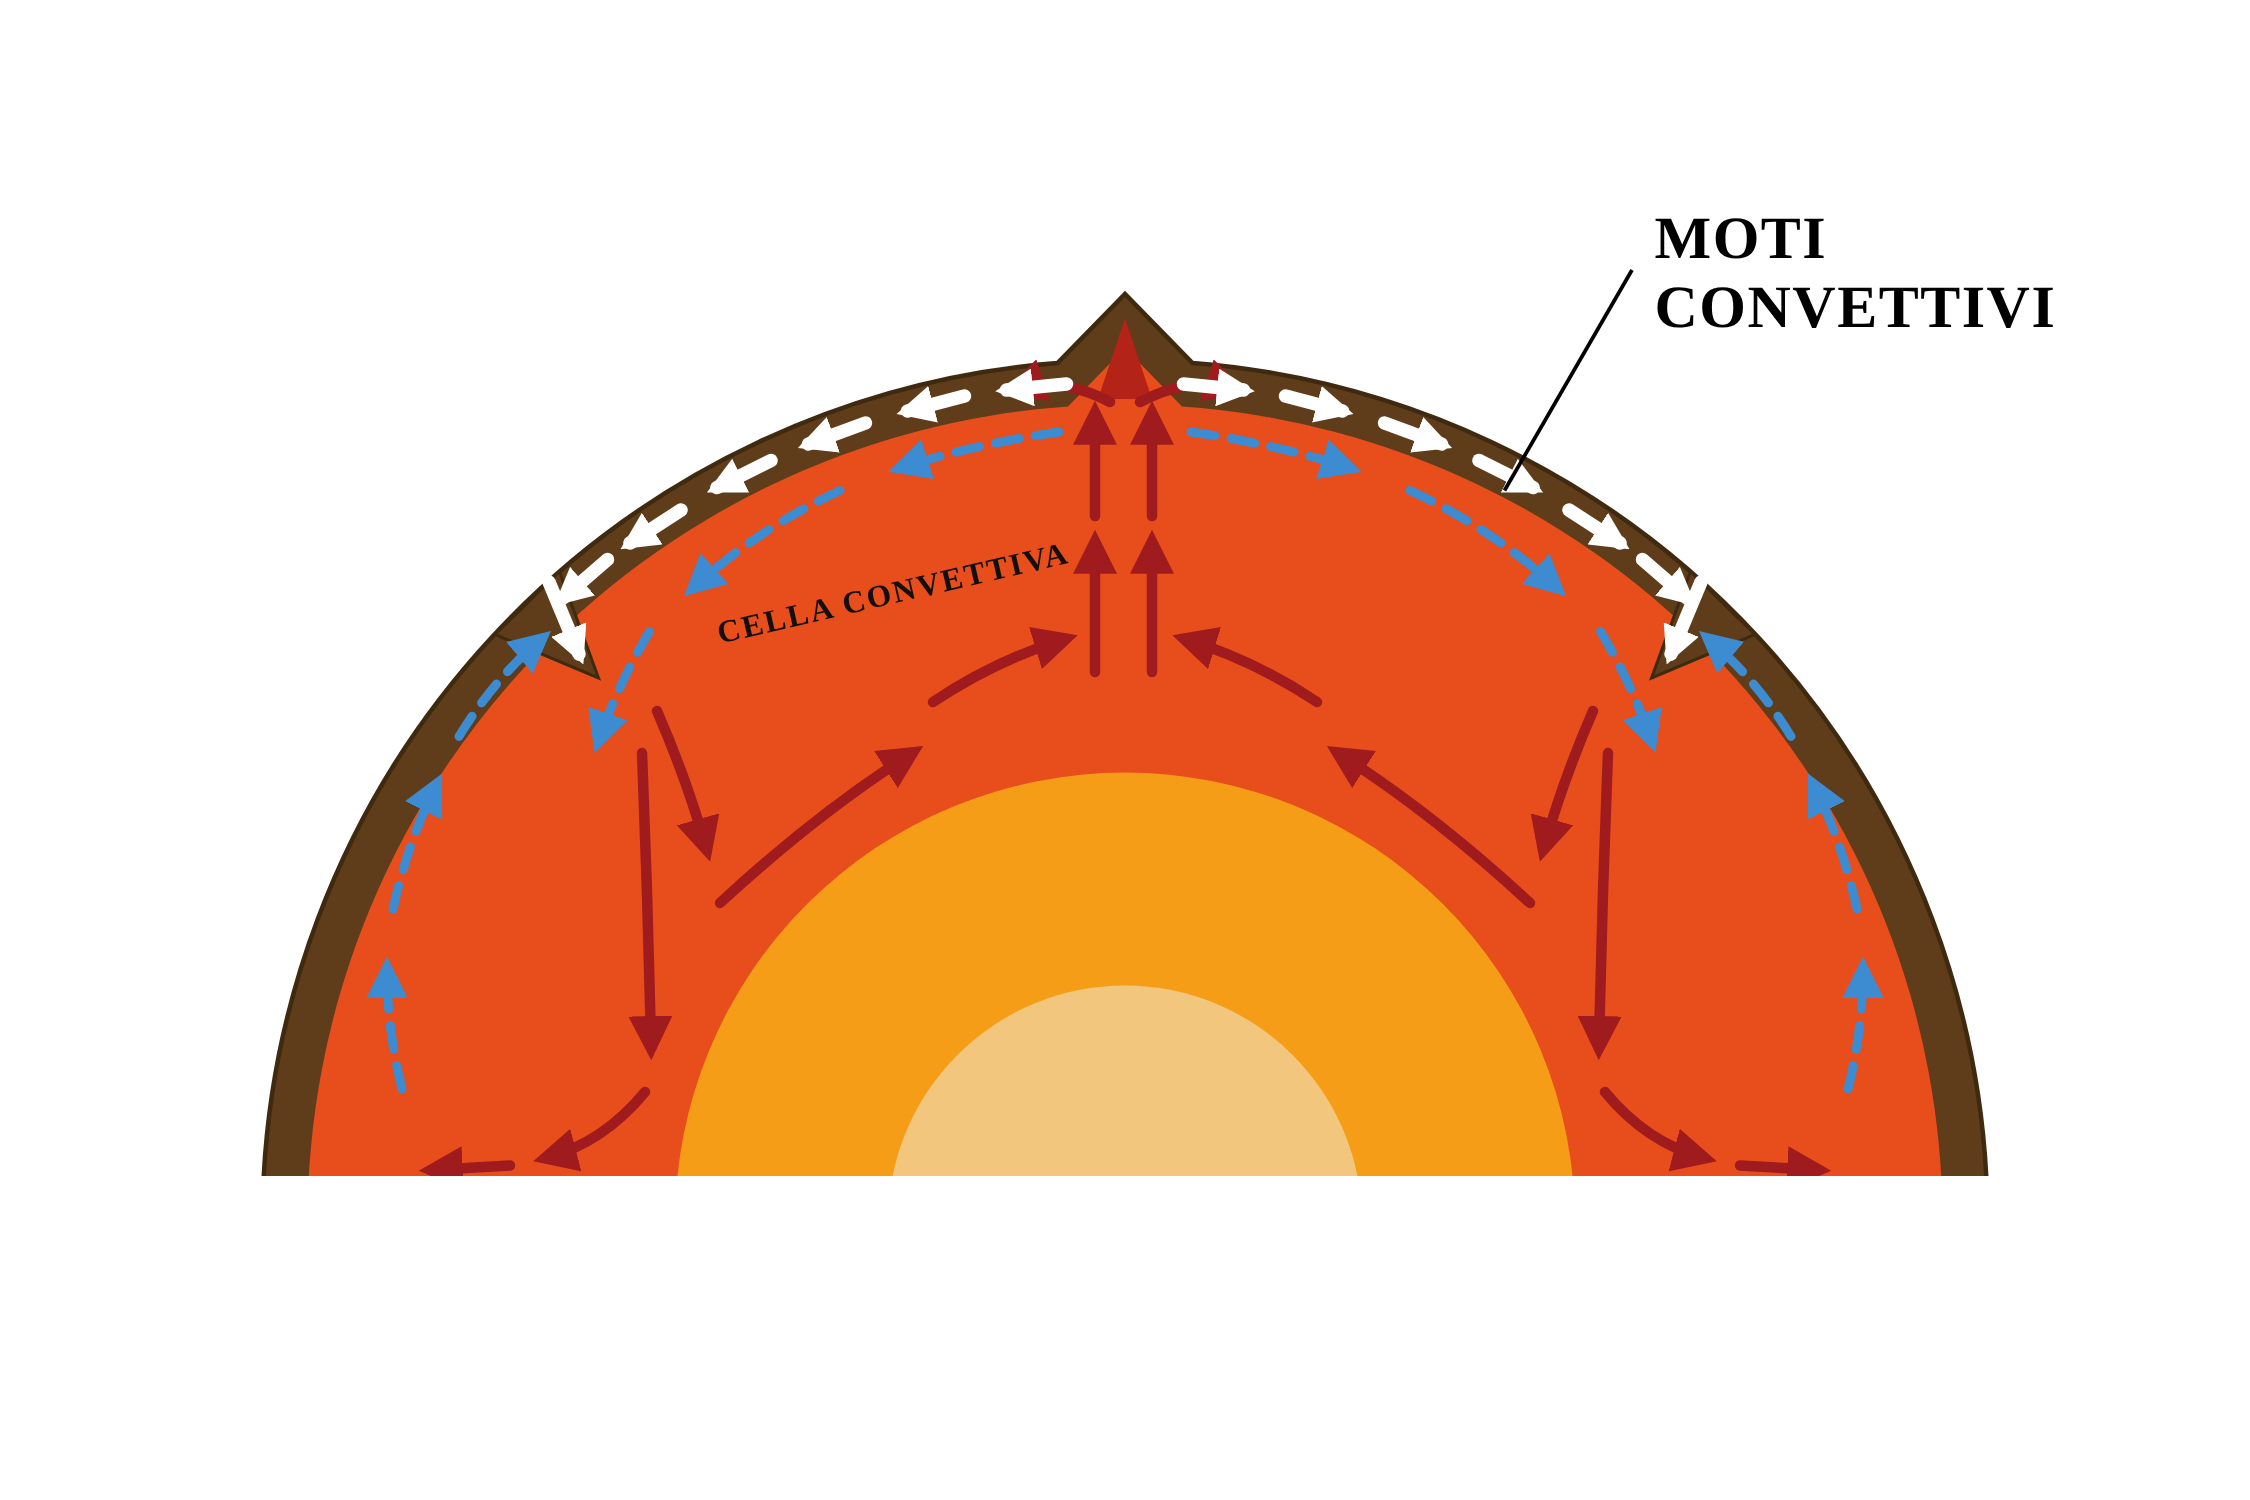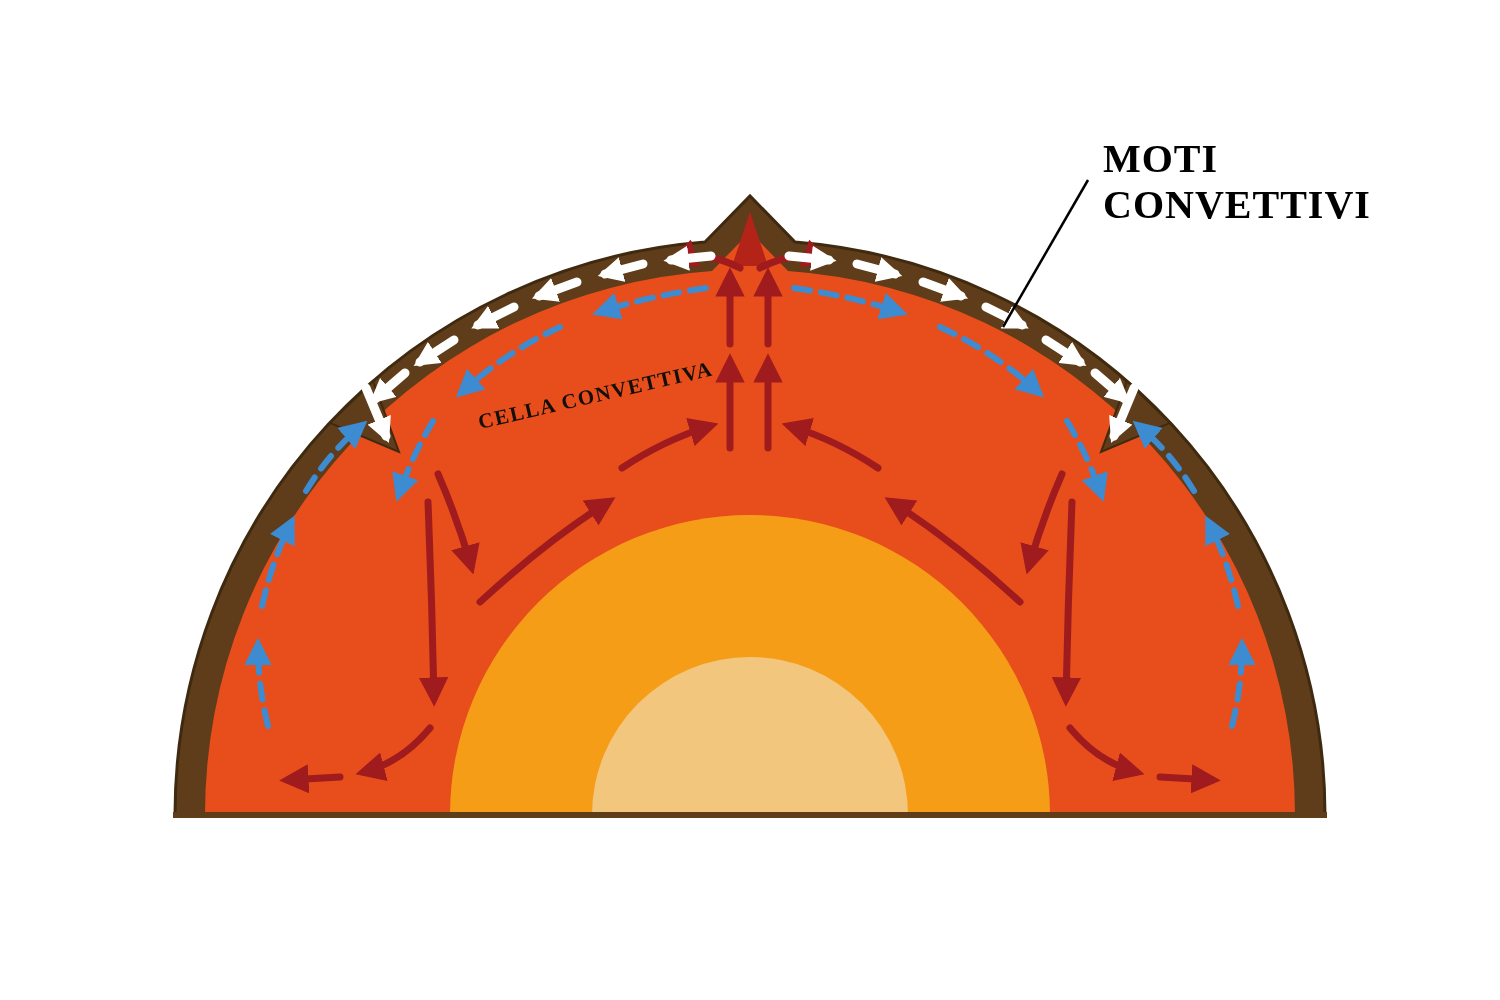--- a/index.html
+++ b/index.html
@@ -1,18 +1,18 @@
 <!DOCTYPE html>
 <html style="--background: #ffffff; --crust-brown: #5f3d1a; --crust-outline: #3f2a10; --mantle-red: #e84e1b; --outer-core-orange: #f69d18; --inner-core-tan: #f2c67c; --magma-red: #b32317; --hot-arrow-red: #a01b1e; --cool-arrow-blue: #3d8bd0; --plate-arrow-white: #ffffff; --label-black: #000000;"><head>
 <meta charset="utf-8">
 <style>
   html,body{margin:0;padding:0;background:#fff;}
   .stage{
     position:relative;
-    width:1500px;height:1000px;
+    width:1500px;height:784px;
     background:var(--background,#ffffff);
     font-family:"Liberation Serif",serif;
     overflow:hidden;
   }
   .layer-crust{fill:var(--crust-brown,#5f3d1a);stroke:var(--crust-outline,#3f2a10);stroke-width:3;}
   .layer-mantle{fill:var(--mantle-red,#e84e1b);}
   .layer-outer-core{fill:var(--outer-core-orange,#f69d18);}
   .layer-inner-core{fill:var(--inner-core-tan,#f2c67c);}
   .notch{fill:var(--crust-brown,#5f3d1a);stroke:var(--crust-outline,#3f2a10);stroke-width:2;}
   .magma{fill:var(--magma-red,#b32317);}

